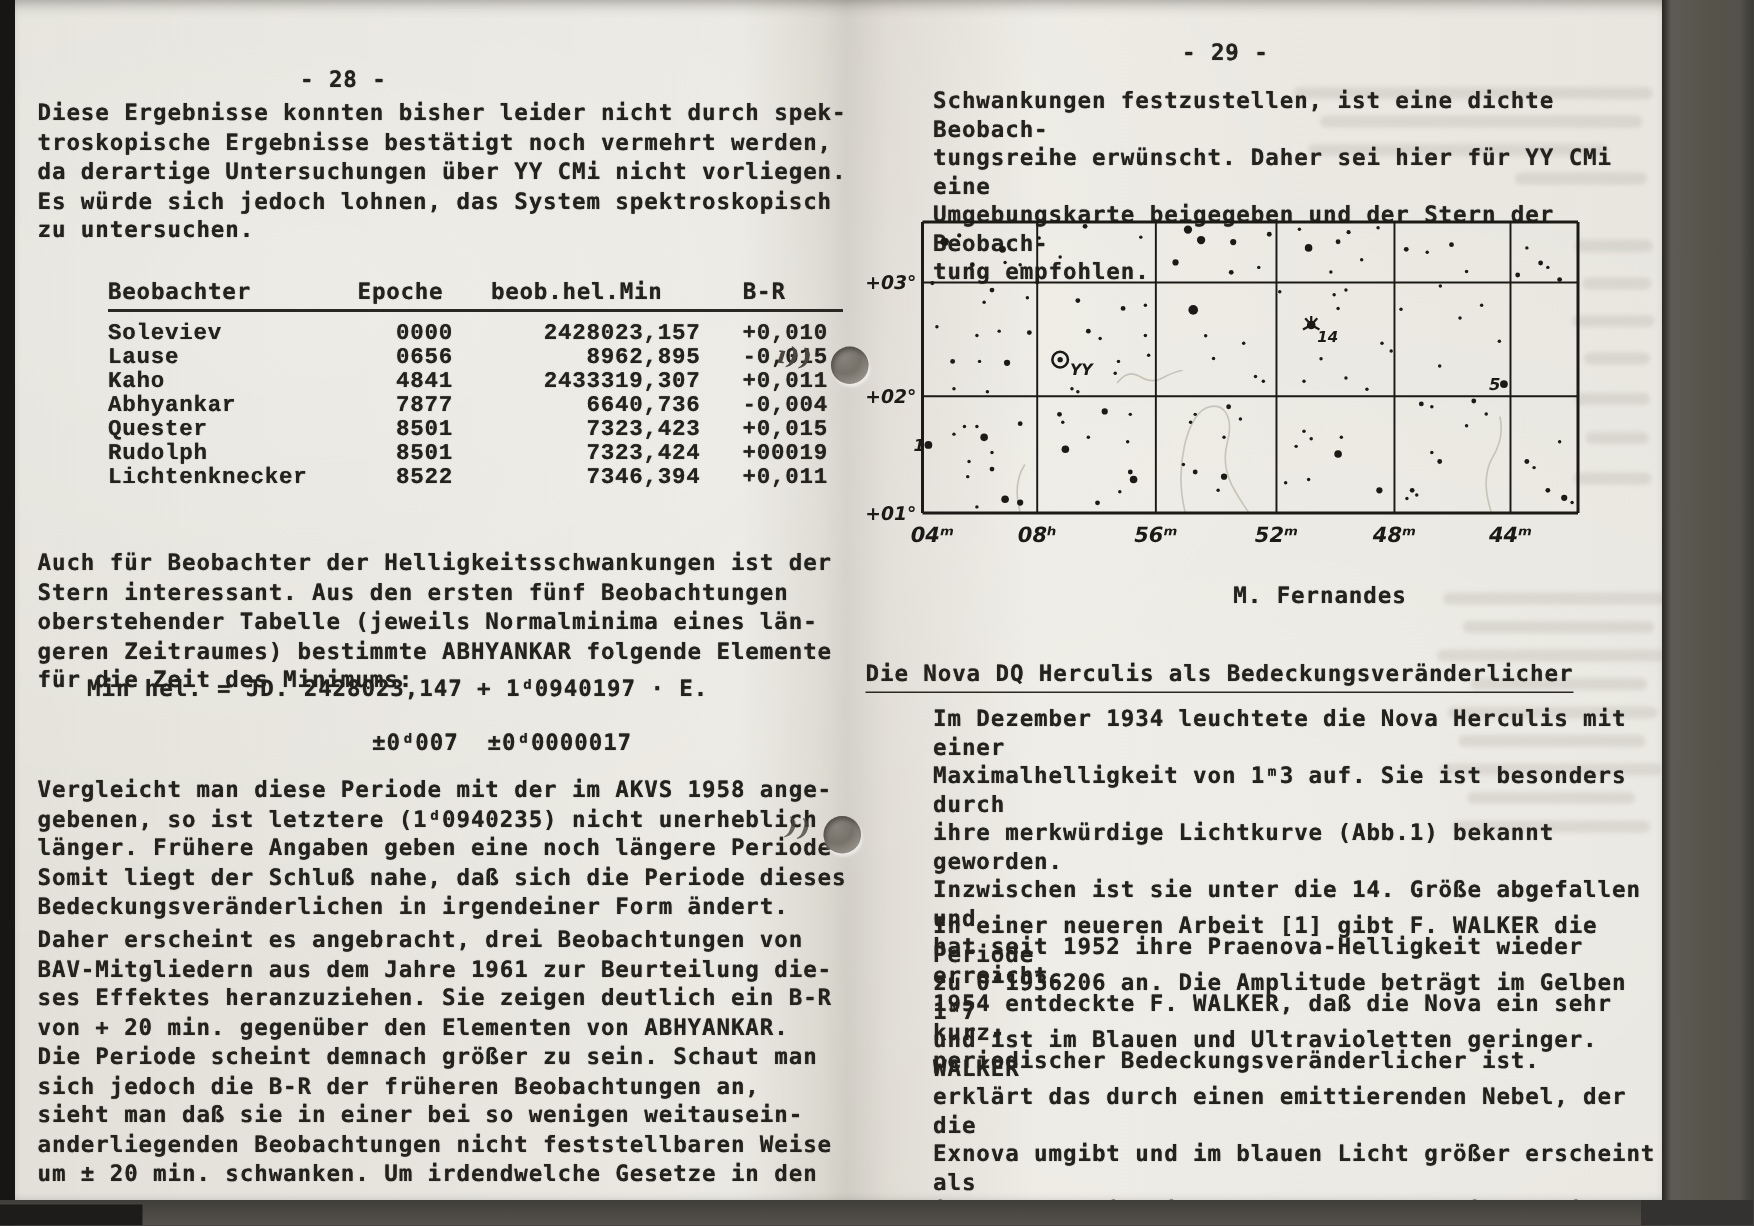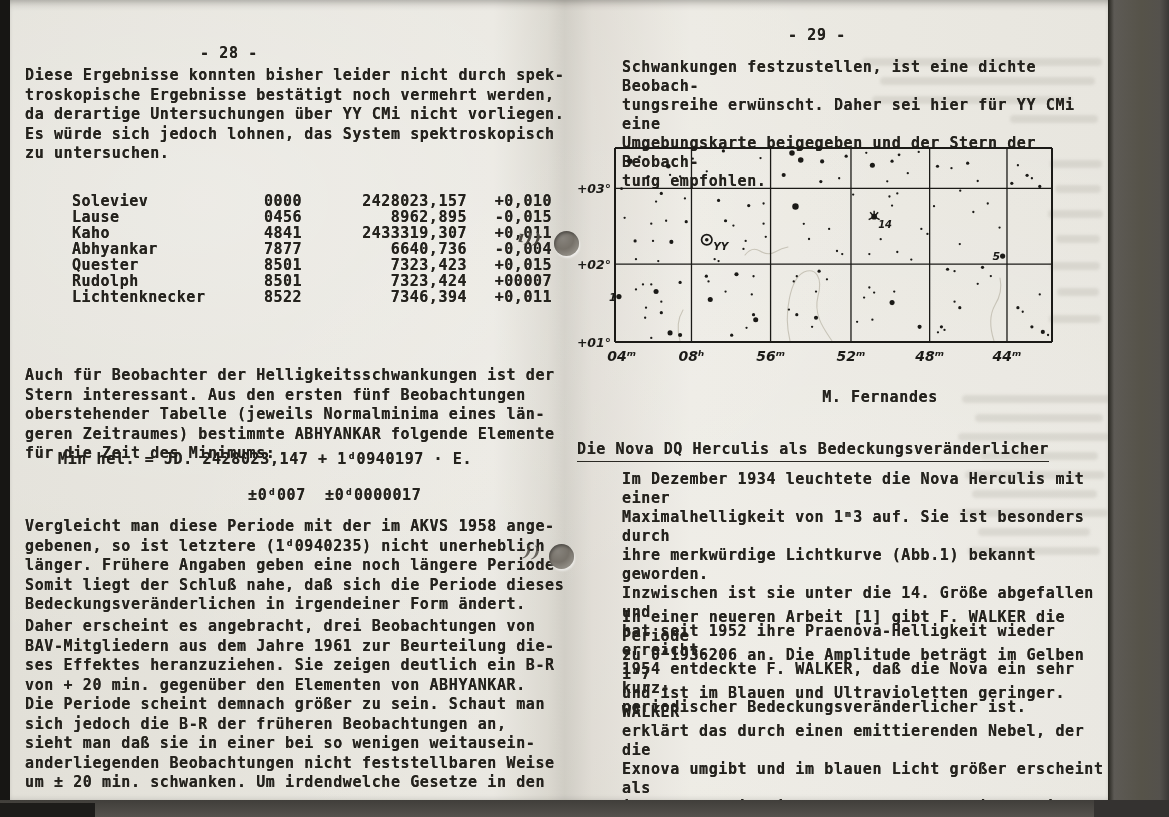--- a/index.html
+++ b/index.html
@@ -25,21 +25,21 @@
   .typed.rp{line-height:19px;margin-left:45px;}
   .formula{white-space:pre;}
   .pnum{position:absolute;font:600 15px "DejaVu Sans Mono","Liberation Mono",monospace;
         letter-spacing:0.6px;color:#24221d;text-shadow:0 0 0.6px rgba(34,32,28,0.75);}
 
   .obs-table{position:absolute;left:62px;top:186px;width:490px;
         font:600 15px/16px "DejaVu Sans Mono","Liberation Mono",monospace;
         letter-spacing:0.5px;color:#24221d;text-shadow:0 0 0.6px rgba(34,32,28,0.75);}
   .t-head{display:flex;border-bottom:2px solid #2a2823;padding-bottom:4px;}
   .t-body{padding-top:7px;}
-  .t-row{display:flex;height:16px;}
+  .t-row{display:flex;height:16px;font-family:Liberation Mono, monospace;}
   .c0{width:160px;} .c1{width:70px;text-align:right;} .c2{width:165px;text-align:right;} .c3{width:85px;text-align:right;}
   .t-head .c1,.t-head .c3{text-align:center;}
   .t-head .c2{text-align:center;}
 
   .heading{position:absolute;font:600 15px "DejaVu Sans Mono","Liberation Mono",monospace;
         letter-spacing:0.6px;color:#24221d;border-bottom:1.6px solid #2a2823;padding-bottom:3px;
         text-shadow:0 0 0.6px rgba(34,32,28,0.75);}
   .author{position:absolute;left:795px;top:388px;width:150px;text-align:center;
         font:600 15px "DejaVu Sans Mono","Liberation Mono",monospace;letter-spacing:0.6px;color:#24221d;
         text-shadow:0 0 0.6px rgba(34,32,28,0.75);}
@@ -82,30 +82,36 @@
       </div>
 
     <div class="pnum" style="left:190px;top:44px">- 28 -</div>
     <div class="typed" style="left:15px;top:66px">Diese Ergebnisse konnten bisher leider nicht durch spek-
 troskopische Ergebnisse bestätigt noch vermehrt werden,
 da derartige Untersuchungen über YY CMi nicht vorliegen.
 Es würde sich jedoch lohnen, das System spektroskopisch
 zu untersuchen.</div>
 
     <div class="obs-table">
+      <div class="t-head">
+        <span class="c0">Beobachter</span>
+        <span class="c1">Epoche</span>
+        <span class="c2">beob.hel.Min</span>
+        <span class="c3">B-R</span>
+      </div>
       <div class="t-body">
           <div class="t-row">
             <span class="c0">Soleviev</span>
             <span class="c1">0000</span>
             <span class="c2">2428023,157</span>
             <span class="c3">+0,010</span>
           </div>
           <div class="t-row">
             <span class="c0">Lause</span>
-            <span class="c1">0456</span>
+            <span class="c1">0656</span>
             <span class="c2">8962,895</span>
             <span class="c3">-0,015</span>
           </div>
           <div class="t-row">
             <span class="c0">Kaho</span>
             <span class="c1">4841</span>
             <span class="c2">2433319,307</span>
             <span class="c3">+0,011</span>
           </div>
           <div class="t-row">
@@ -117,21 +123,21 @@
           <div class="t-row">
             <span class="c0">Quester</span>
             <span class="c1">8501</span>
             <span class="c2">7323,423</span>
             <span class="c3">+0,015</span>
           </div>
           <div class="t-row">
             <span class="c0">Rudolph</span>
             <span class="c1">8501</span>
             <span class="c2">7323,424</span>
-            <span class="c3">+00007</span>
+            <span class="c3">+00019</span>
           </div>
           <div class="t-row">
             <span class="c0">Lichtenknecker</span>
             <span class="c1">8522</span>
             <span class="c2">7346,394</span>
             <span class="c3">+0,011</span>
           </div>
         </div>
     </div>
 

